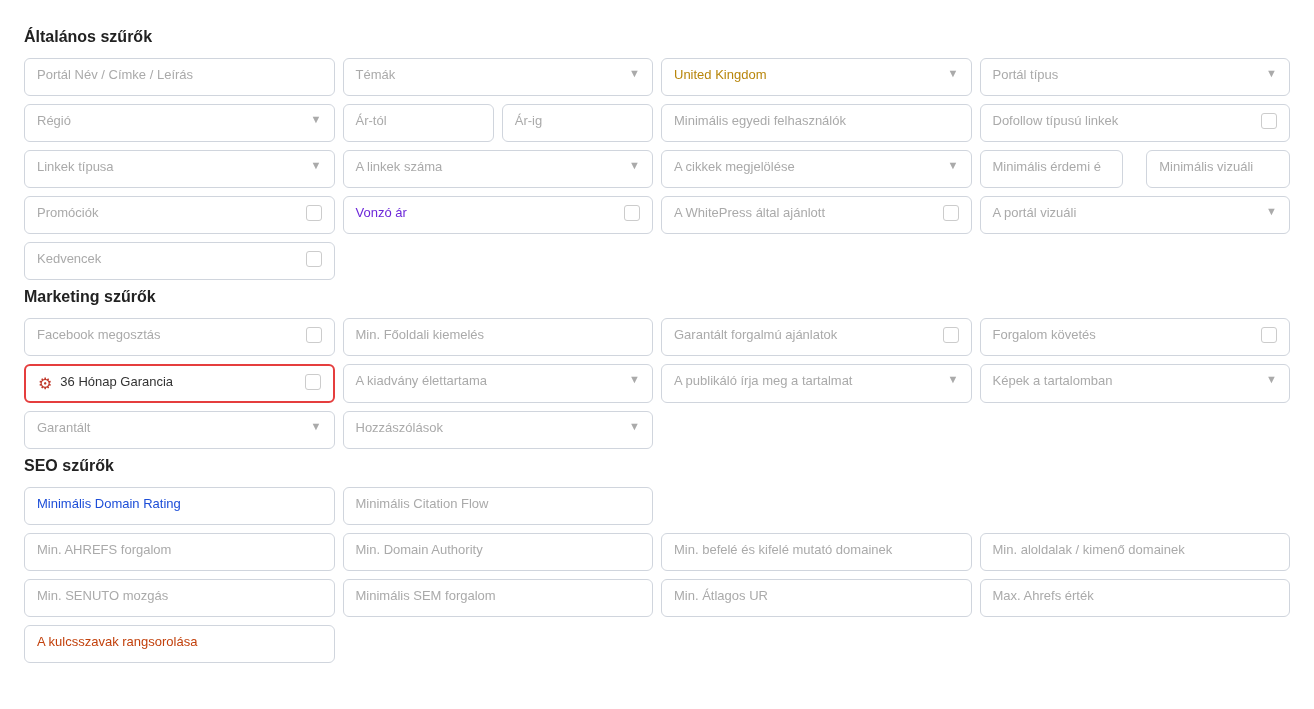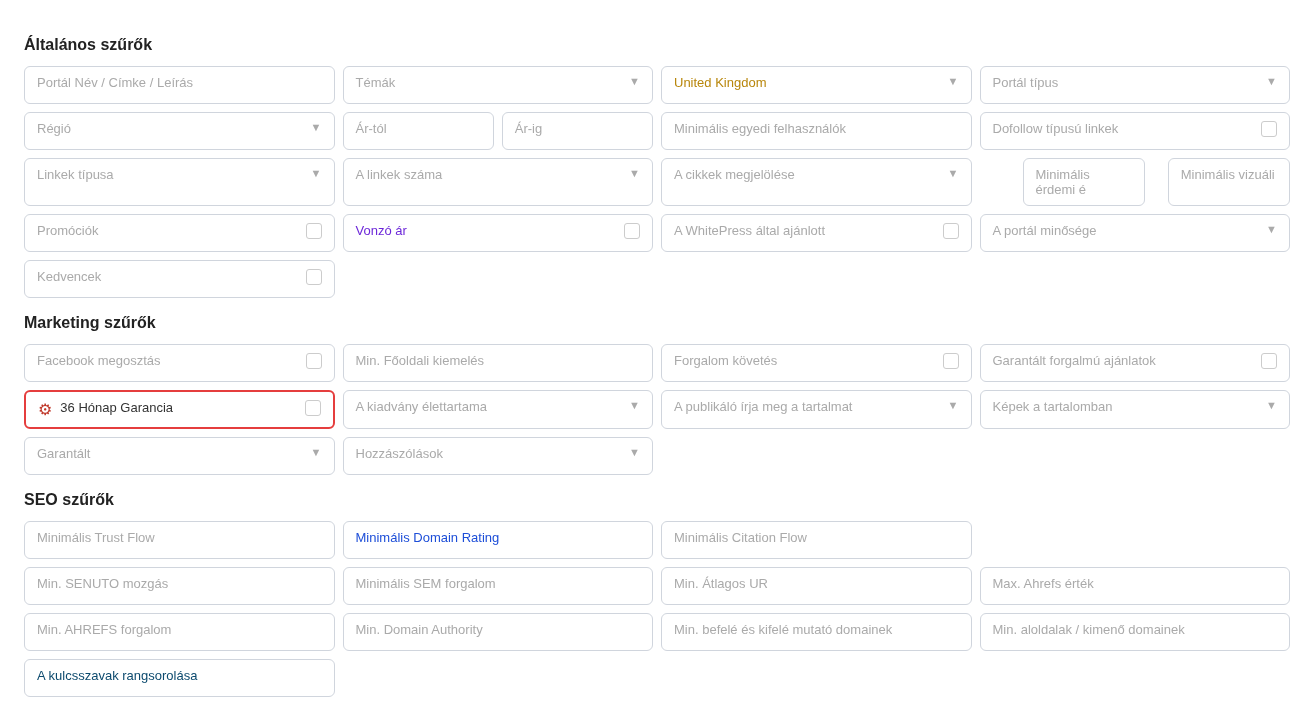--- a/index.html
+++ b/index.html
@@ -10,21 +10,21 @@
       color: #333;
       padding: 20px 24px;
     }
     .section-title {
       font-size: 16px;
       font-weight: 700;
       color: #222;
       margin-bottom: 12px;
       margin-top: 24px;
     }
-    .section-title:first-child { margin-top: 16px; }
+    .section-title:first-child { margin-top: 8px; }
     .filter-grid {
       display: grid;
       grid-template-columns: repeat(4, 1fr);
       gap: 8px;
       margin-bottom: 8px;
     }
     .filter-item {
       position: relative;
       display: flex;
       align-items: flex-start;
@@ -121,21 +121,21 @@
         <span class="chevron">▼</span>
       </div>
       <div class="filter-item">
         <span style="color:#aaa">A linkek száma</span>
         <span class="chevron">▼</span>
       </div>
       <div class="filter-item">
         <span style="color:#aaa">A cikkek megjelölése</span>
         <span class="chevron">▼</span>
       </div>
-      <div style="display:grid;grid-template-columns:1fr 1fr;gap:23px;margin-left:43px;">
+      <div style="display:grid;grid-template-columns:1fr 1fr;gap:23px;">
         <div class="filter-item">
           <span style="color:#aaa">Minimális érdemi é</span>
         </div>
         <div class="filter-item">
           <span style="color:#aaa">Minimális vizuáli</span>
         </div>
       </div>
     </div>
 
     <div class="filter-grid">
@@ -145,21 +145,21 @@
       </div>
       <div class="filter-item">
         <span style="color:#6d28d9">Vonzó ár</span>
         <div class="checkbox"></div>
       </div>
       <div class="filter-item">
         <span style="color:#aaa">A WhitePress által ajánlott</span>
         <div class="checkbox"></div>
       </div>
       <div class="filter-item">
-        <span style="color:#aaa">A portál minősége</span>
+        <span style="color:#aaa">A portál vizuáli</span>
         <span class="chevron">▼</span>
       </div>
     </div>
 
     <div class="filter-grid">
       <div class="filter-item">
         <span style="color:#aaa">Kedvencek</span>
         <div class="checkbox"></div>
       </div>
       <div style="visibility:hidden;"></div>
@@ -173,25 +173,25 @@
 
     <div class="filter-grid">
       <div class="filter-item">
         <span style="color:#aaa">Facebook megosztás</span>
         <div class="checkbox"></div>
       </div>
       <div class="filter-item">
         <span style="color:#aaa">Min. Főoldali kiemelés</span>
       </div>
       <div class="filter-item">
+        <span style="color:#aaa">Garantált forgalmú ajánlatok</span>
+        <div class="checkbox"></div>
+      </div>
+      <div class="filter-item">
         <span style="color:#aaa">Forgalom követés</span>
-        <div class="checkbox"></div>
-      </div>
-      <div class="filter-item">
-        <span style="color:#aaa">Garantált forgalmú ajánlatok</span>
         <div class="checkbox"></div>
       </div>
     </div>
 
     <div class="filter-grid">
       <div class="filter-item highlighted">
         <span class="gear-icon">⚙</span>
         <span style="color:#333">36 Hónap Garancia</span>
         <div class="checkbox"></div>
       </div>
@@ -220,62 +220,59 @@
       </div>
       <div style="visibility:hidden;"></div>
     </div>
   </div>
 
   <div>
     <div class="section-title">SEO szűrők</div>
 
     <div class="filter-grid">
       <div class="filter-item">
-        <span style="color:#aaa">Minimális Trust Flow</span>
-      </div>
-      <div class="filter-item">
         <span style="color:#1d4ed8">Minimális Domain Rating</span>
       </div>
       <div class="filter-item">
         <span style="color:#aaa">Minimális Citation Flow</span>
       </div>
     </div>
 
     <div class="filter-grid">
       <div class="filter-item">
+        <span style="color:#aaa">Min. AHREFS forgalom</span>
+      </div>
+      <div class="filter-item">
+        <span style="color:#aaa">Min. Domain Authority</span>
+      </div>
+      <div class="filter-item">
+        <span style="color:#aaa">Min. befelé és kifelé mutató domainek</span>
+      </div>
+      <div class="filter-item">
+        <span style="color:#aaa">Min. aloldalak / kimenő domainek</span>
+      </div>
+    </div>
+
+    <div class="filter-grid">
+      <div class="filter-item">
         <span style="color:#aaa">Min. SENUTO mozgás</span>
       </div>
       <div class="filter-item">
         <span style="color:#aaa">Minimális SEM forgalom</span>
       </div>
       <div class="filter-item">
         <span style="color:#aaa">Min. Átlagos UR</span>
       </div>
       <div class="filter-item">
         <span style="color:#aaa">Max. Ahrefs érték</span>
       </div>
     </div>
 
     <div class="filter-grid">
       <div class="filter-item">
-        <span style="color:#aaa">Min. AHREFS forgalom</span>
-      </div>
-      <div class="filter-item">
-        <span style="color:#aaa">Min. Domain Authority</span>
-      </div>
-      <div class="filter-item">
-        <span style="color:#aaa">Min. befelé és kifelé mutató domainek</span>
-      </div>
-      <div class="filter-item">
-        <span style="color:#aaa">Min. aloldalak / kimenő domainek</span>
-      </div>
-    </div>
-
-    <div class="filter-grid">
-      <div class="filter-item">
-        <span style="color:#0c4a6e">A kulcsszavak rangsorolása</span>
+        <span style="color:#c2410c">A kulcsszavak rangsorolása</span>
       </div>
       <div style="visibility:hidden;"></div>
       <div style="visibility:hidden;"></div>
     </div>
   </div>
 
 </div>
 
 </body></html>

